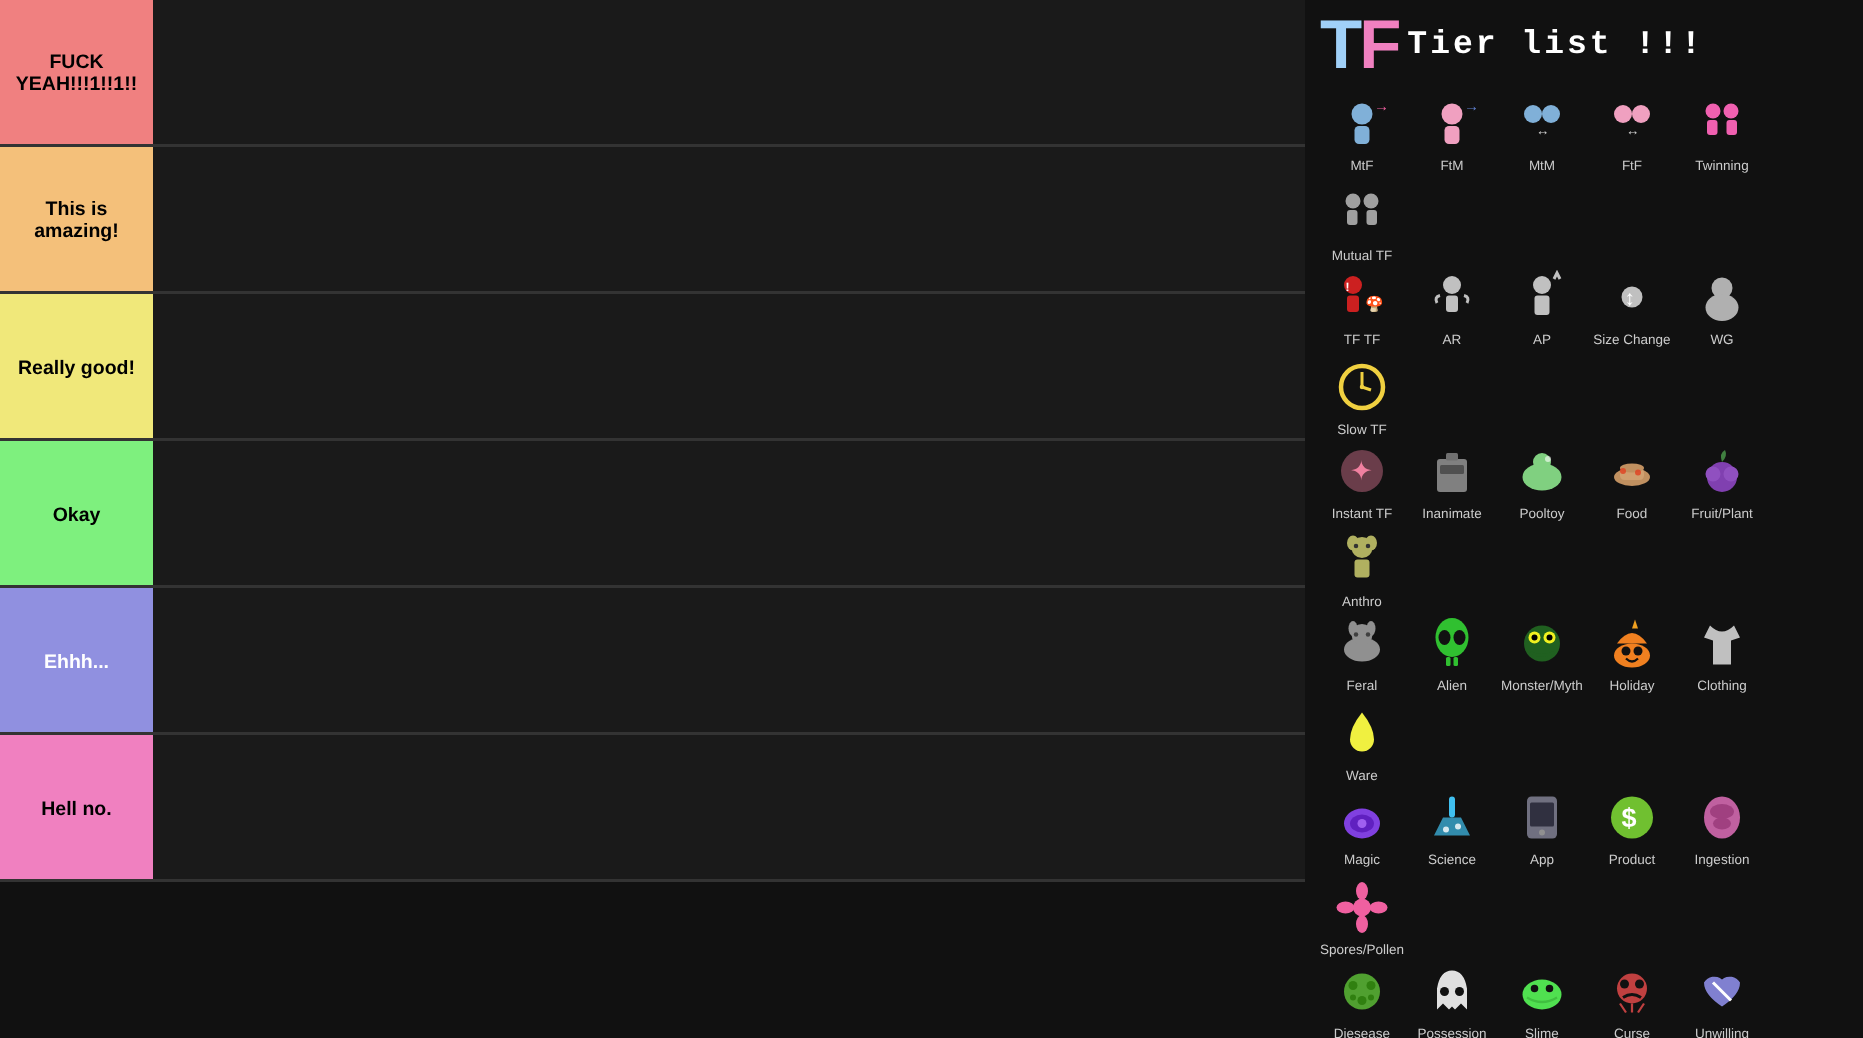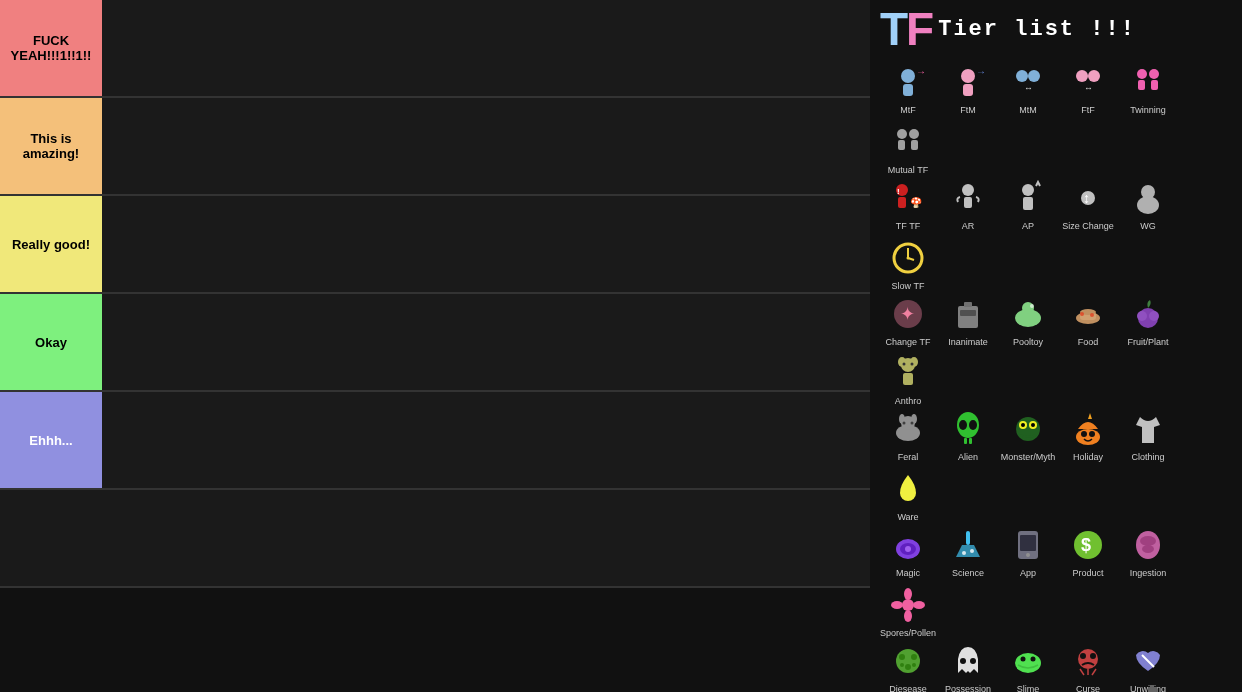--- a/index.html
+++ b/index.html
@@ -141,20 +141,21 @@
   </div>
   <div class="tier-row tier-c">
     <div class="tier-label" style="background:#7ef07e;color:#000;">Okay</div>
     <div class="tier-content"></div>
   </div>
   <div class="tier-row tier-e">
     <div class="tier-label" style="background:#9090e0;color:#fff;">Ehhh...</div>
     <div class="tier-content"></div>
   </div>
   <div class="tier-row tier-f">
+    <div class="tier-label" style="background:#f080c0;color:#000;">Hell no.</div>
     <div class="tier-content"></div>
   </div>
 </div>
 
 <div id="icon-panel">
 
   <div id="panel-title">
     <div class="tf-logo">
       <span class="t">T</span><span class="f">F</span>
     </div>
@@ -308,21 +309,21 @@
 
     <div class="icon-row">
 
       <div class="icon-item">
         <div class="icon-img">
           <svg width="36" height="36" viewBox="0 0 36 36">
             <ellipse cx="18" cy="18" rx="14" ry="14" fill="#f080a0" opacity="0.4"></ellipse>
             <text x="10" y="24" font-size="18" fill="#f080a0">✦</text>
           </svg>
         </div>
-        <div class="icon-label">Change TF</div>
+        <div class="icon-label">Instant TF</div>
       </div>
 
       <div class="icon-item">
         <div class="icon-img">
           <svg width="36" height="36" viewBox="0 0 36 36">
             <rect x="8" y="10" width="20" height="22" rx="2" fill="#808080"></rect>
             <rect x="10" y="14" width="16" height="6" rx="1" fill="#505050"></rect>
             <rect x="14" y="6" width="8" height="5" rx="1" fill="#707070"></rect>
           </svg>
         </div>

